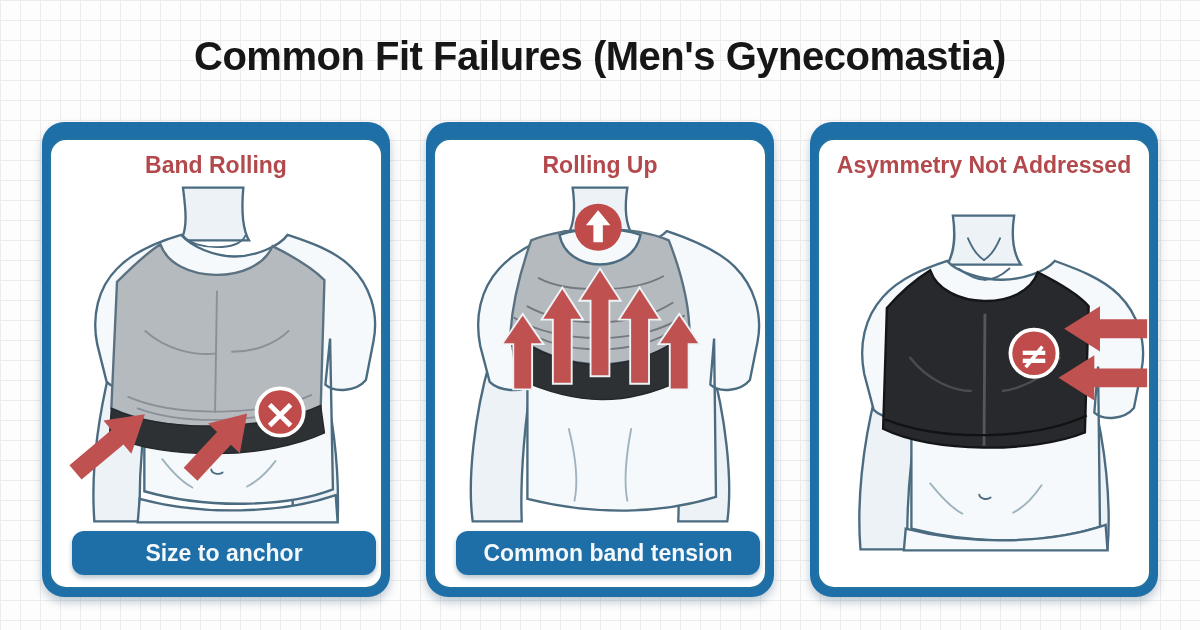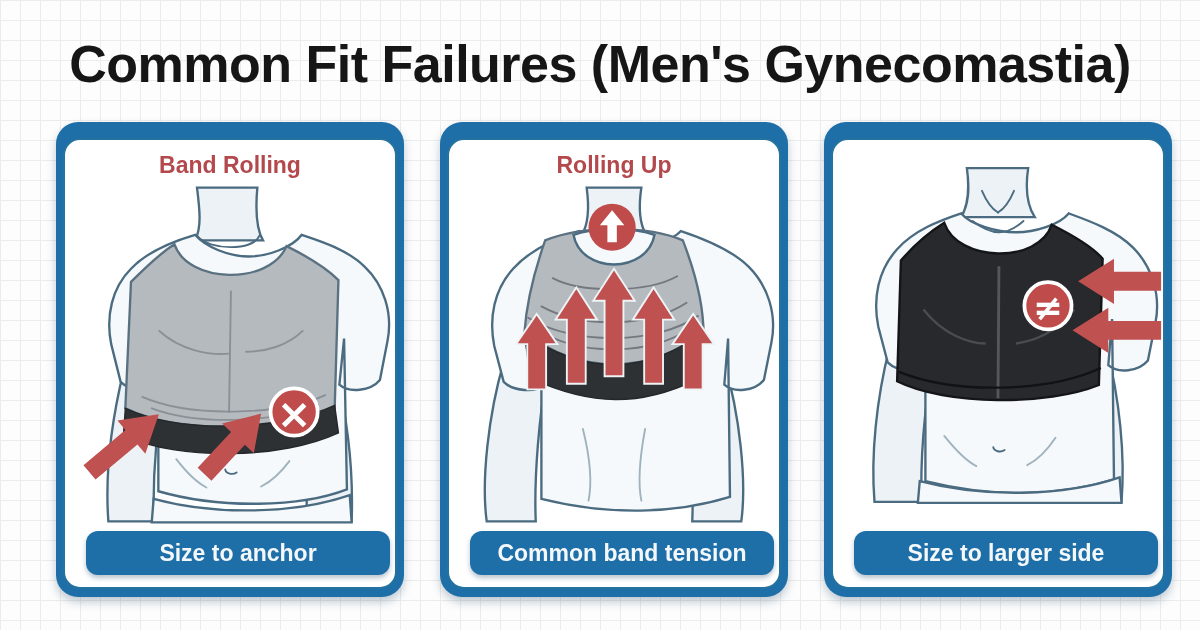--- a/index.html
+++ b/index.html
@@ -7,25 +7,25 @@
     position:relative;width:1200px;height:630px;overflow:hidden;
     background-color:#fdfdfd;
     background-image:
       linear-gradient(#ececec 1px, transparent 1px),
       linear-gradient(90deg, #ececec 1px, transparent 1px);
     background-size:20px 20px;
     font-family:"Liberation Sans", sans-serif;
   }
   .page-title{
     position:absolute;top:34px;left:0;width:100%;
-    text-align:center;font-size:52px;font-weight:bold;color:#161616;
+    text-align:center;font-size:40px;font-weight:bold;color:#161616;
     letter-spacing:-0.5px;
   }
   .panels{
-    position:absolute;top:122px;left:56px;width:1116px;height:475px;
+    position:absolute;top:122px;left:42px;width:1116px;height:475px;
     display:flex;gap:36px;
   }
   .panel-frame{
     flex:1;background:#1e6fa8;border-radius:22px;
     padding:16px 7px 8px 7px;box-sizing:border-box;
     box-shadow:0 5px 10px rgba(30,70,100,.28);
     display:flex;
   }
   .panel-card{
     flex:1;background:#ffffff;border-radius:17px;
@@ -157,20 +157,21 @@
               <polygon fill="#ffffff" points="168,58 168,40 160,40 173,24 186,40 178,40 178,58"></polygon>
             </g>
           </svg>
         </div>
         <div class="caption-pill">Common band tension</div>
       </div>
     </div>
 
     <div class="panel-frame">
       <div class="panel-card">
+        <div class="panel-heading">Asymmetry Not Addressed</div>
         <div class="illus">
           <svg viewBox="0 0 350 355" preserveAspectRatio="xMidYMid meet">
 
             <path class="skin" d="M60,190 C46,245 40,305 44,354 L94,354 C92,300 98,250 106,200 Z"></path>
             <path class="skin" d="M290,190 C304,245 310,305 306,354 L256,354 C258,300 252,250 244,200 Z"></path>
 
             <path class="skin" d="M142,0 C145,22 144,38 136,52 L214,52 C205,38 204,20 207,0 Z"></path>
             <path class="ln" d="M158,24 C164,38 170,44 175,47"></path>
             <path class="ln" d="M192,24 C186,38 180,44 175,47"></path>
 
@@ -196,18 +197,17 @@
             <g transform="translate(348,172) rotate(180)">
               <path class="red-arrow" d="M0,-10 h56 v-14 l38,24 -38,24 v-14 h-56 z"></path>
             </g>
 
             <g>
               <circle class="badge-ring" cx="228" cy="146" r="25"></circle>
               <text class="badge-glyph" x="228" y="148" font-size="38" text-anchor="middle" dominant-baseline="central">≠</text>
             </g>
           </svg>
         </div>
-        <div class="caption-pill">Size to larger side</div>
       </div>
     </div>
 
   </div>
 </div>
 
 </body></html>

